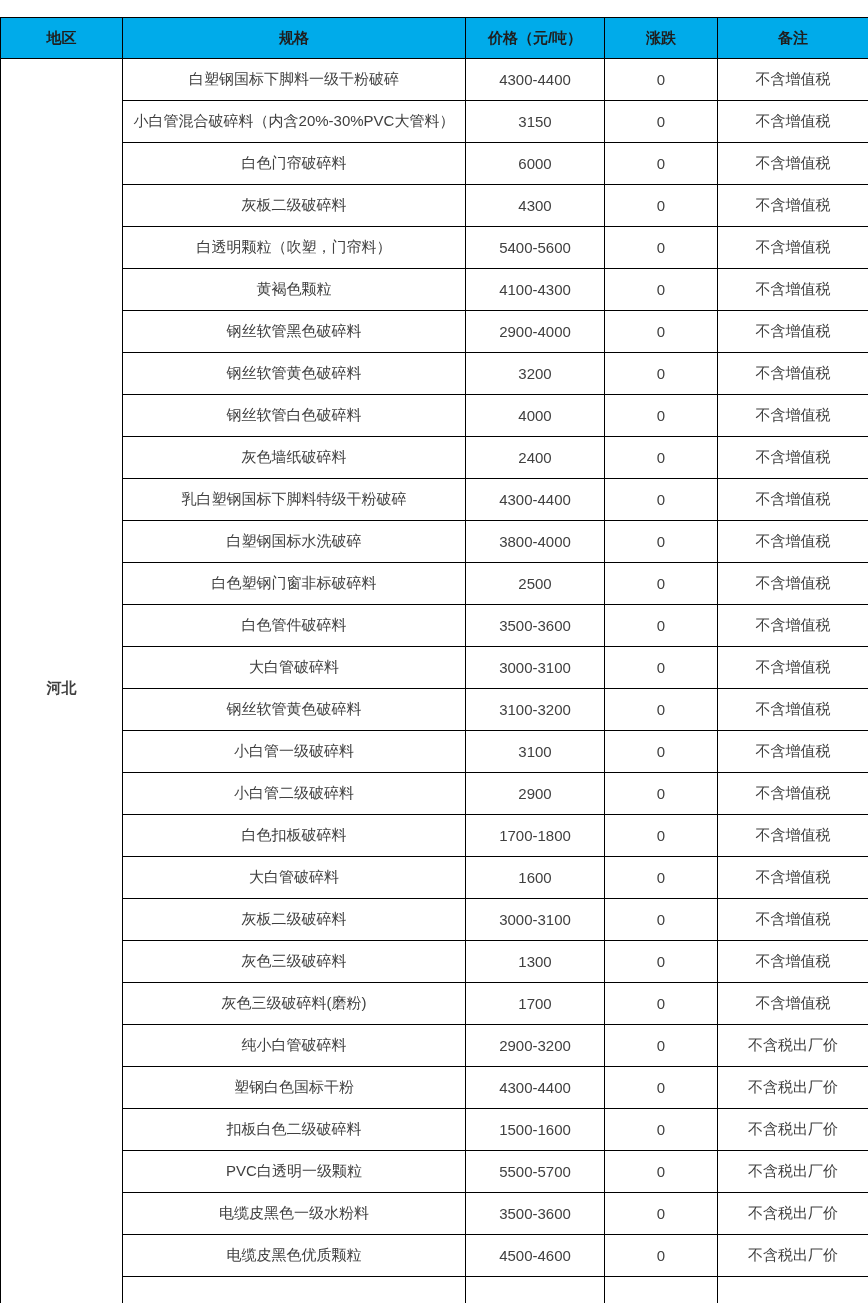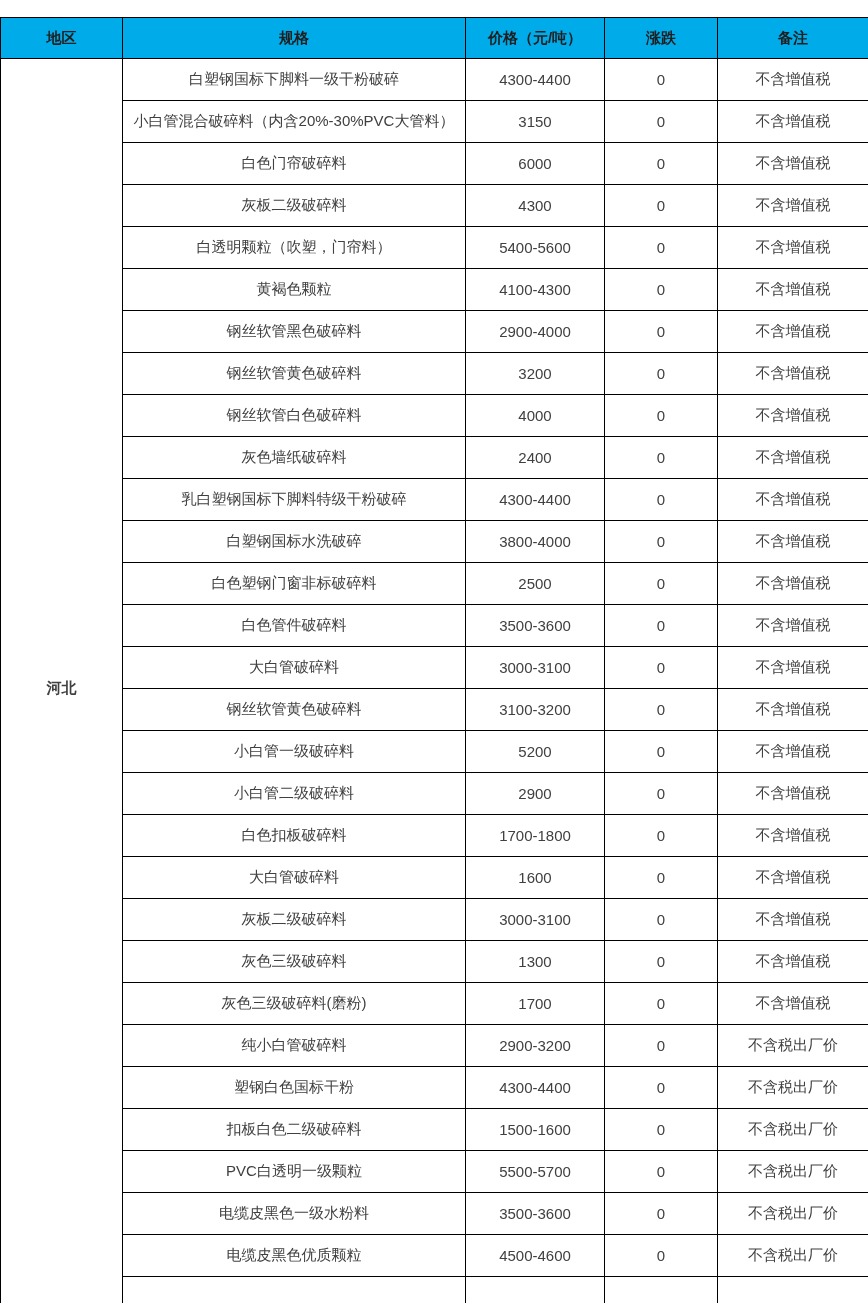--- a/index.html
+++ b/index.html
@@ -170,21 +170,21 @@
           <td>不含增值税</td>
         </tr>
         <tr>
           <td>钢丝软管黄色破碎料</td>
           <td>3100-3200</td>
           <td>0</td>
           <td>不含增值税</td>
         </tr>
         <tr>
           <td>小白管一级破碎料</td>
-          <td>5200</td>
+          <td>3100</td>
           <td>0</td>
           <td>不含增值税</td>
         </tr>
         <tr>
           <td>小白管二级破碎料</td>
           <td>2900</td>
           <td>0</td>
           <td>不含增值税</td>
         </tr>
         <tr>

